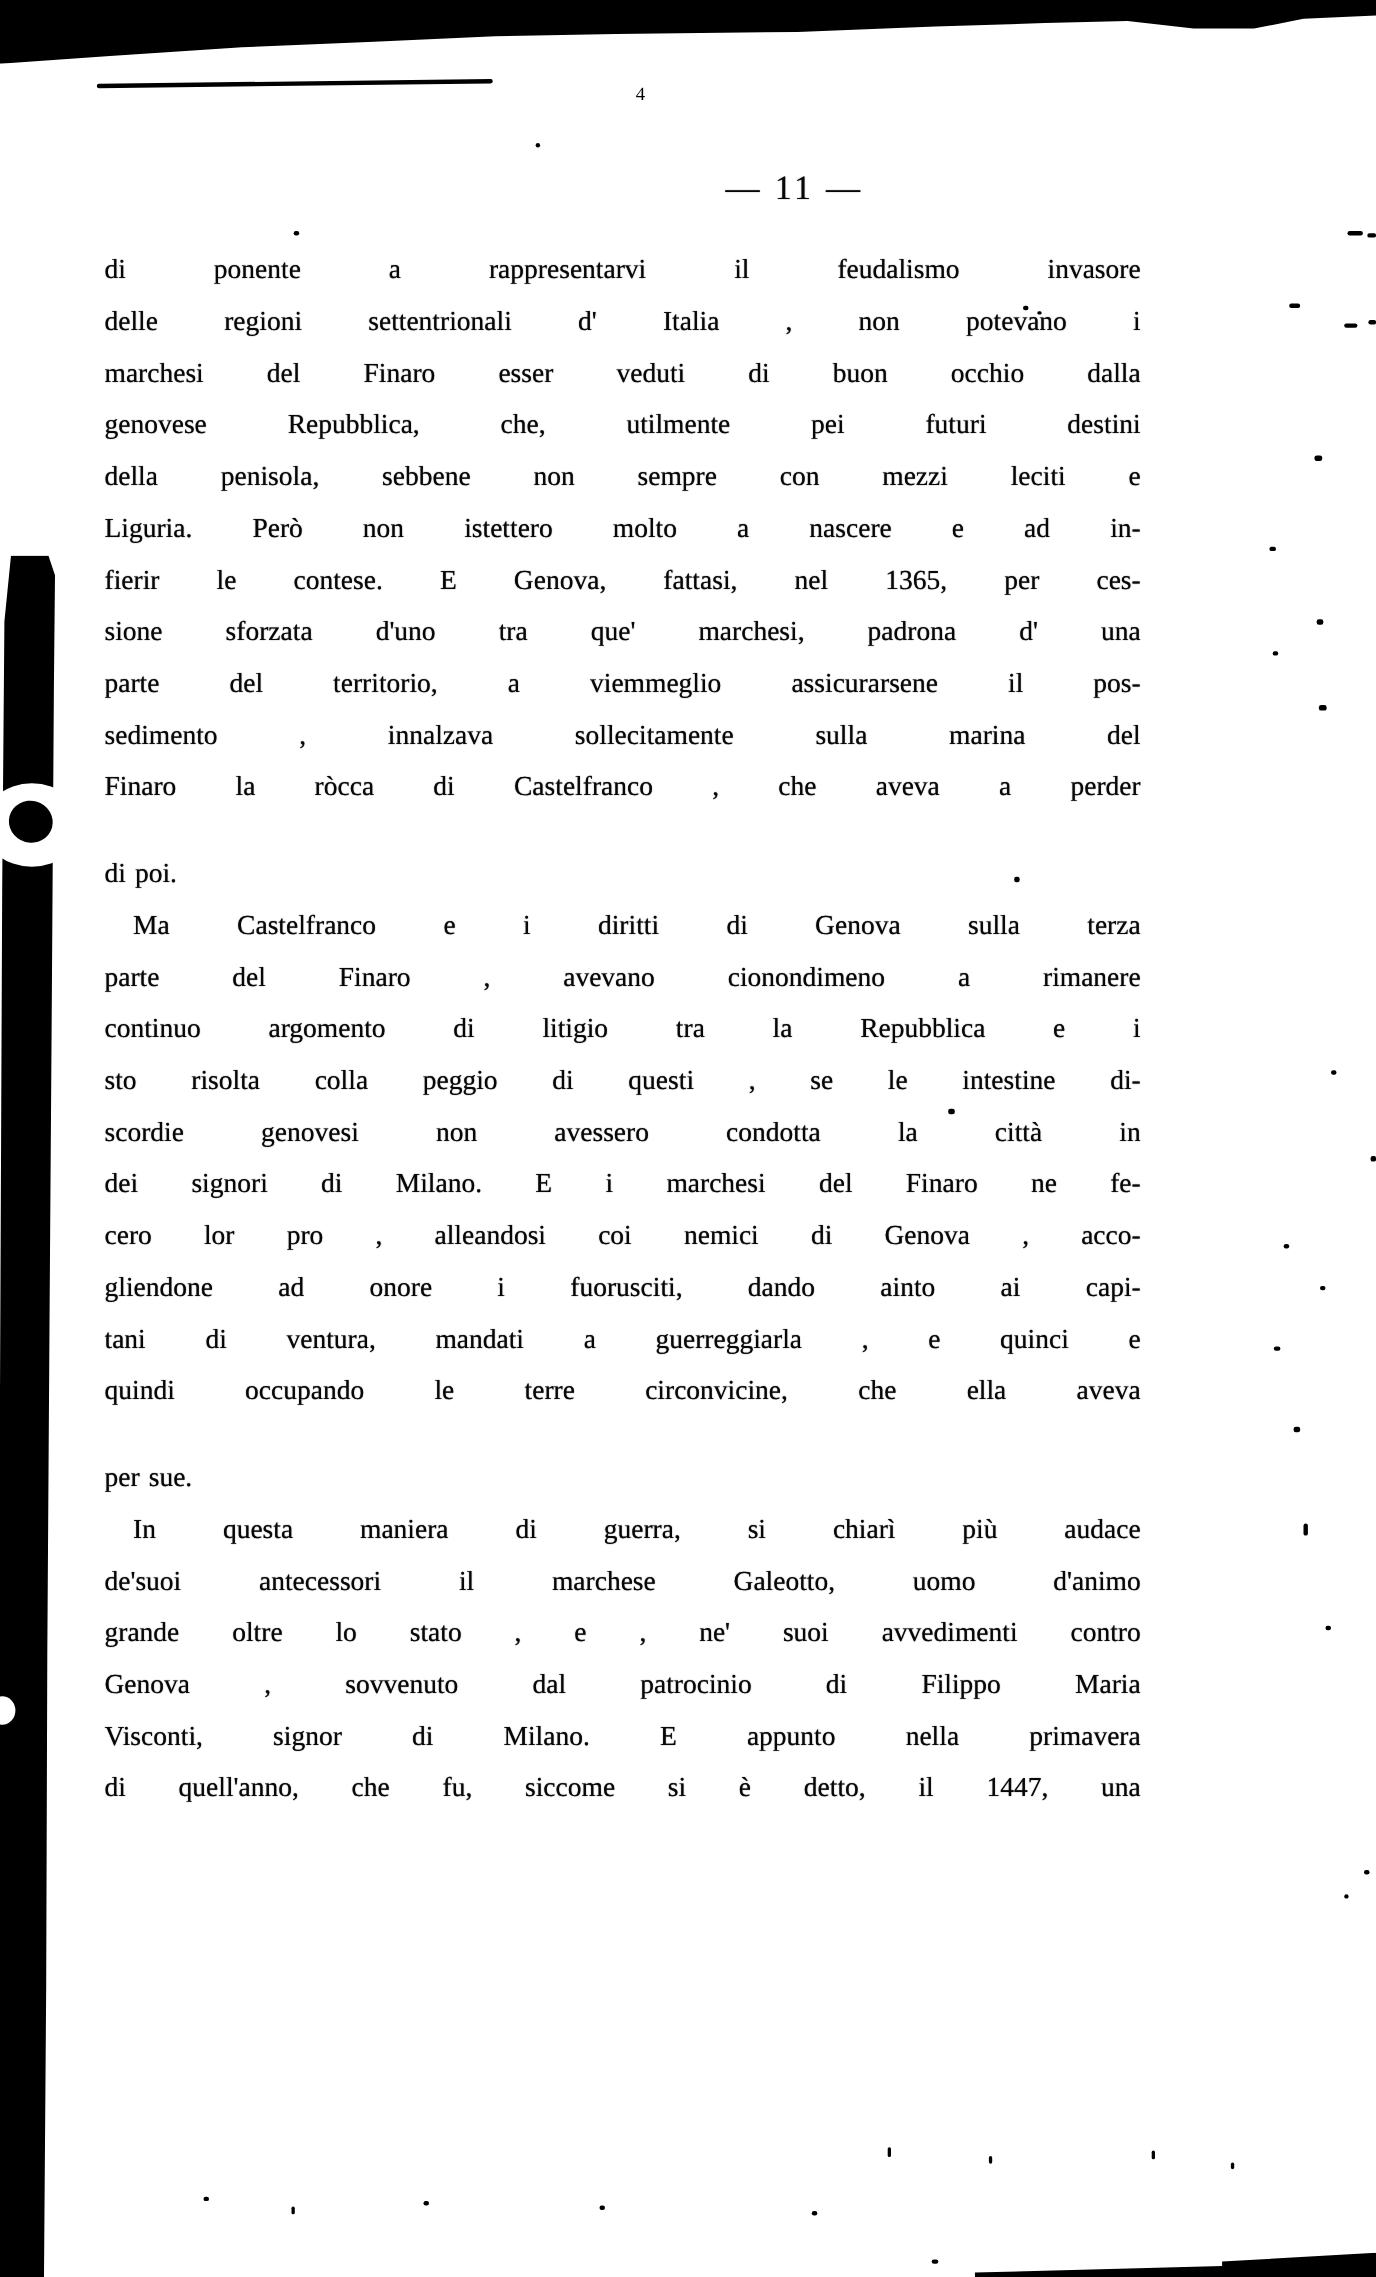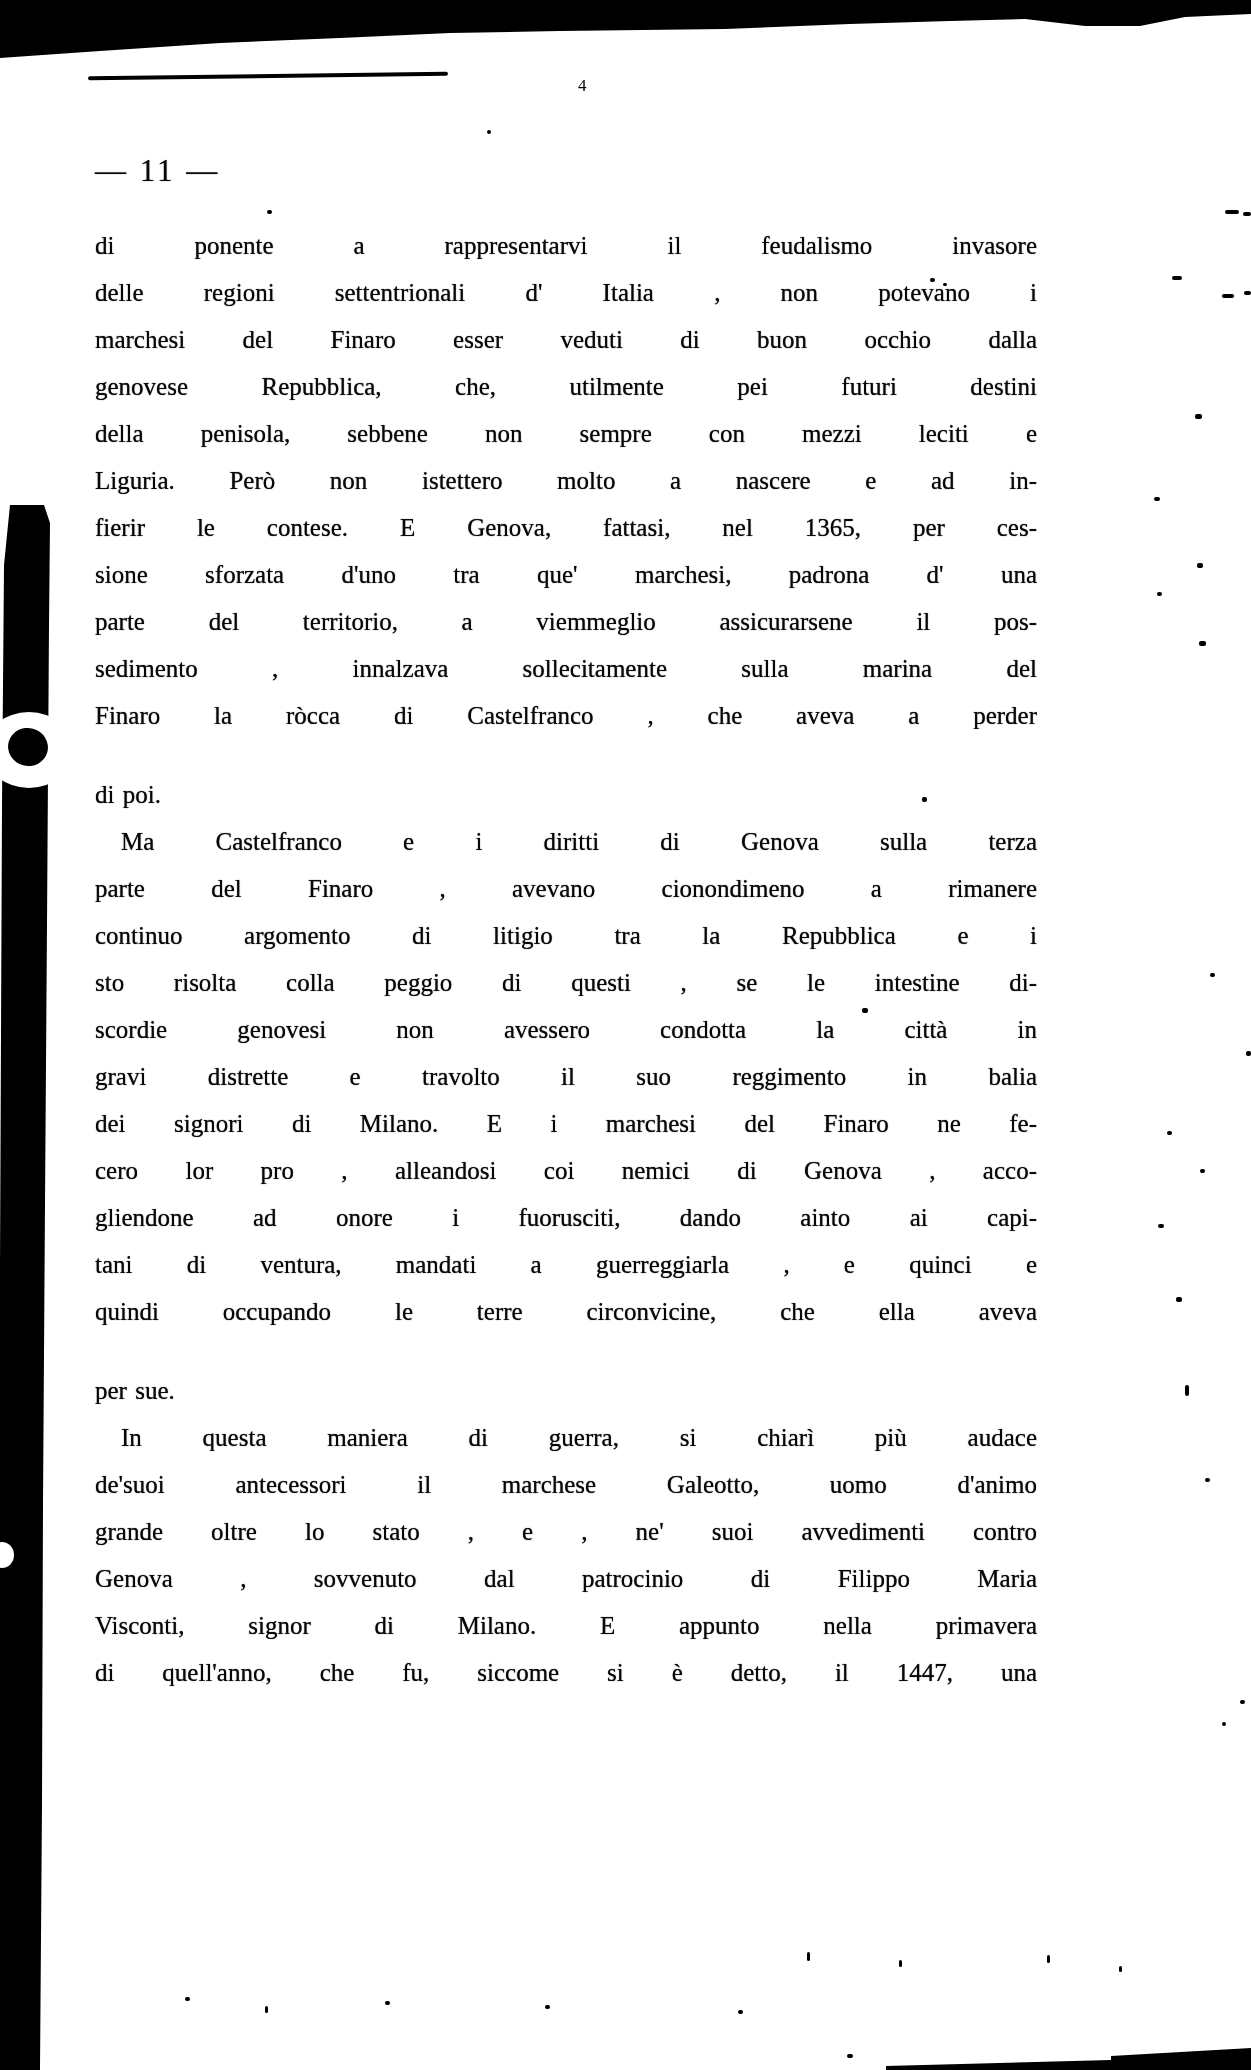--- a/index.html
+++ b/index.html
@@ -14,21 +14,21 @@
     font-family: "Liberation Serif", serif;
     color: #070707;
   }
 
   
   .page-number {
     position: absolute;
     left: 95px;
     top: 153px;
     width: 690px;
-    text-align: left;
+    text-align: right;
     font-size: 31px;
     letter-spacing: 3px;
     text-shadow: 0 0 1px rgba(0,0,0,0.75);
   }
 
   .text-block {
     position: absolute;
     left: 95px;
     top: 222px;
     width: 942px;
@@ -162,21 +162,20 @@
       <div class="line">sione sforzata d'uno tra que' marchesi, padrona d' una</div>
       <div class="line">parte del territorio, a viemmeglio assicurarsene il pos-</div>
       <div class="line">sedimento , innalzava sollecitamente sulla marina del</div>
       <div class="line">Finaro la ròcca di Castelfranco , che aveva a perder</div>
       <div class="line noj">di poi.</div>
       <div class="line ind">Ma Castelfranco e i diritti di Genova sulla terza</div>
       <div class="line">parte del Finaro , avevano cionondimeno a rimanere</div>
       <div class="line">continuo argomento di litigio tra la Repubblica e i</div>
       <div class="line">sto risolta colla peggio di questi , se le intestine di-</div>
       <div class="line">scordie genovesi non avessero condotta la città in</div>
-      <div class="line">gravi distrette e travolto il suo reggimento in balia</div>
       <div class="line">dei signori di Milano. E i marchesi del Finaro ne fe-</div>
       <div class="line">cero lor pro , alleandosi coi nemici di Genova , acco-</div>
       <div class="line">gliendone ad onore i fuorusciti, dando ainto ai capi-</div>
       <div class="line">tani di ventura, mandati a guerreggiarla , e quinci e</div>
       <div class="line">quindi occupando le terre circonvicine, che ella aveva</div>
       <div class="line noj">per sue.</div>
       <div class="line ind">In questa maniera di guerra, si chiarì più audace</div>
       <div class="line">de'suoi antecessori il marchese Galeotto, uomo d'animo</div>
       <div class="line">grande oltre lo stato , e , ne' suoi avvedimenti contro</div>
       <div class="line">Genova , sovvenuto dal patrocinio di Filippo Maria</div>

